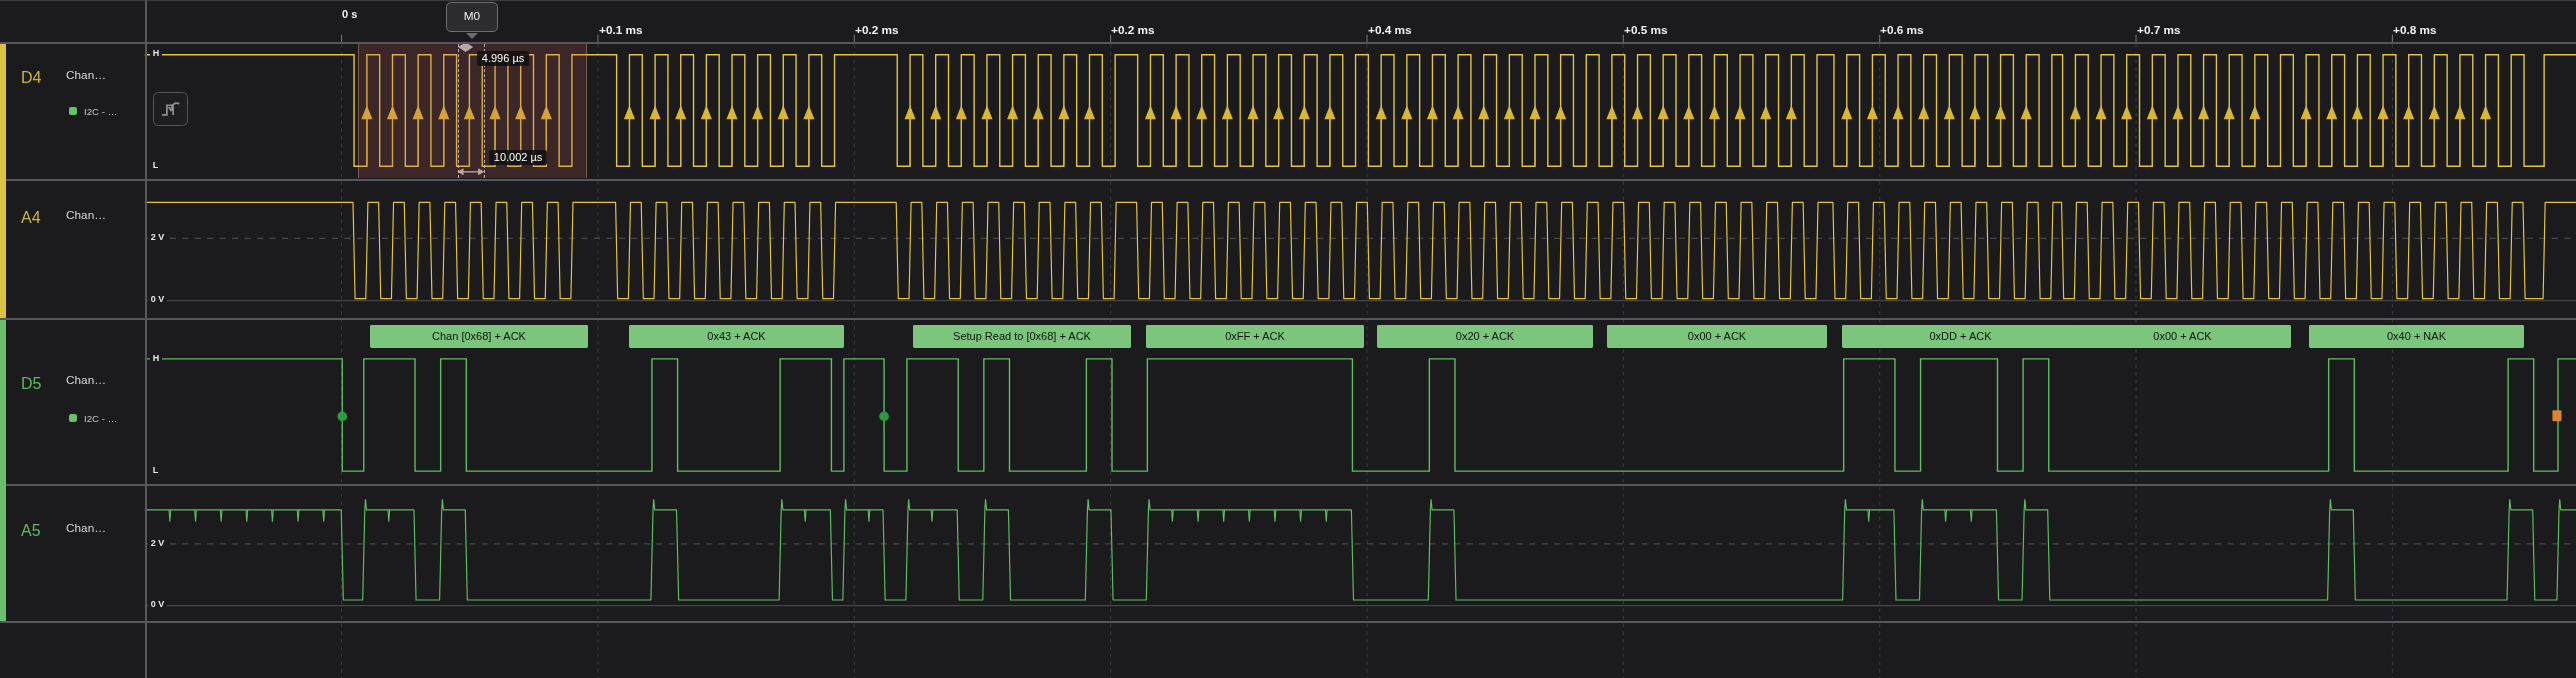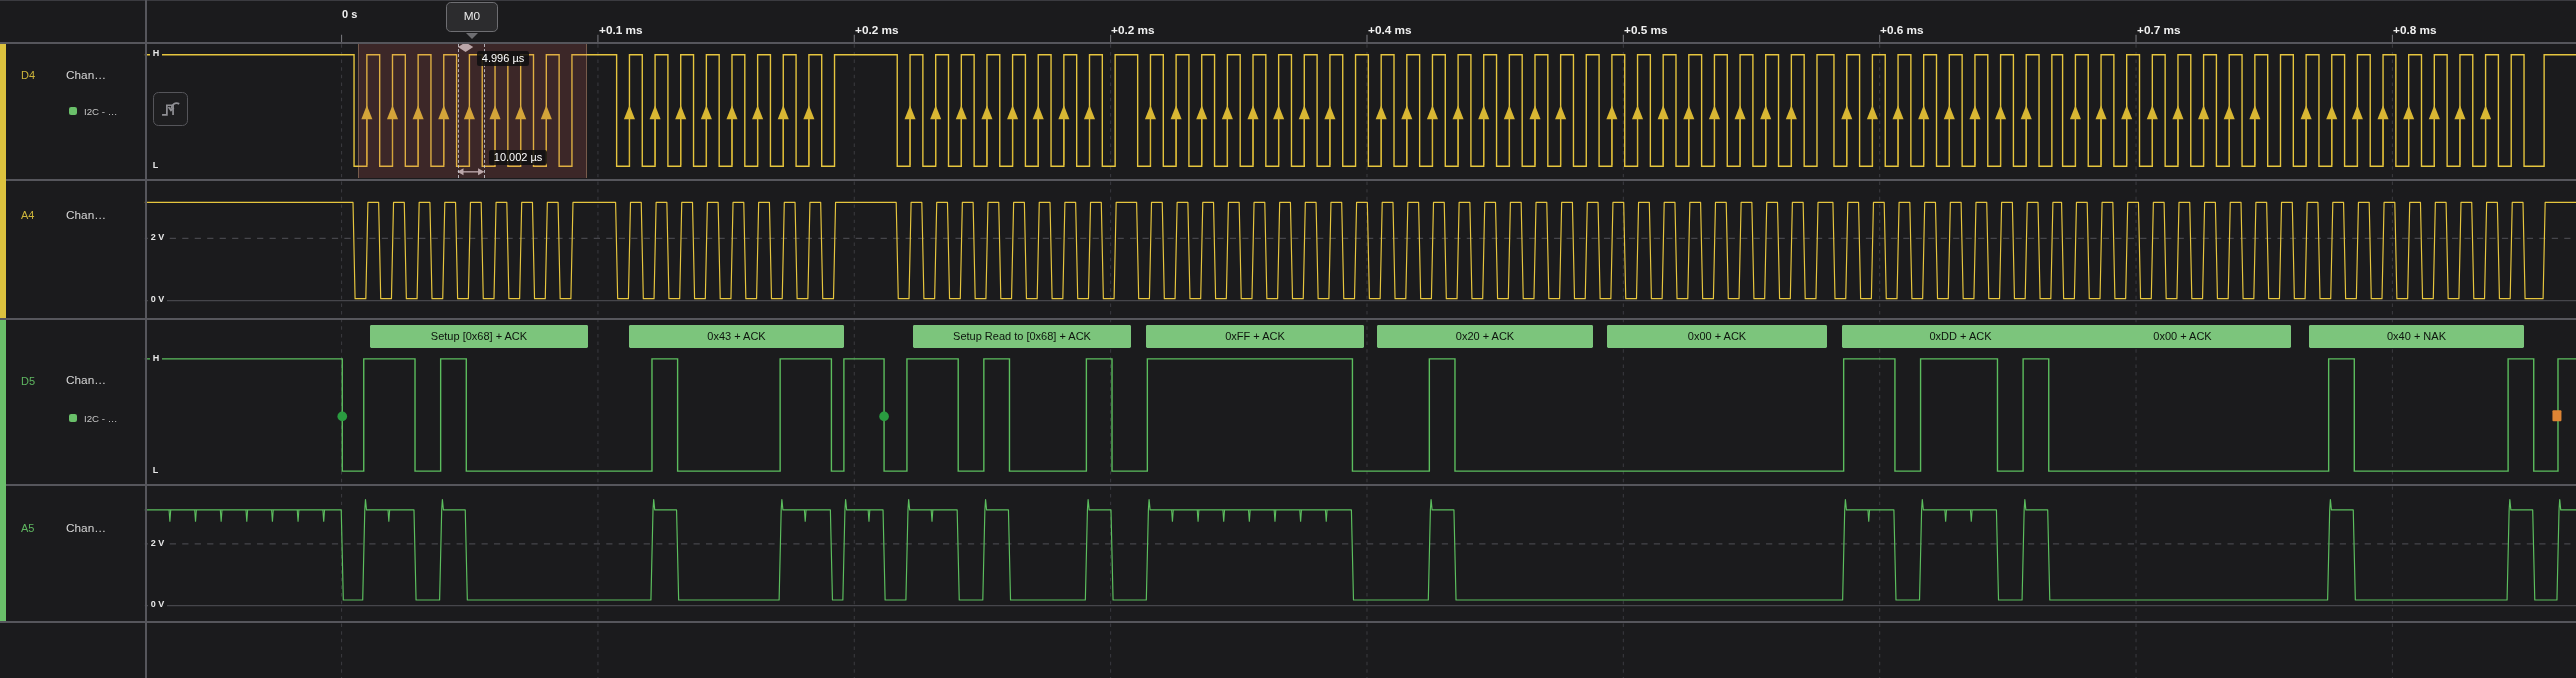--- a/index.html
+++ b/index.html
@@ -6,21 +6,21 @@
   #app{position:relative;width:2576px;height:679px;background:#1b1b1d;overflow:hidden;
        font-family:"Liberation Sans",sans-serif;-webkit-font-smoothing:antialiased;}
   .topline{position:absolute;left:0;top:0;width:2576px;height:1.4px;background:#3b3b40;}
   .hdiv{position:absolute;left:0;width:2576px;height:2.1px;background:#56565c;z-index:6;}
   .vdiv{position:absolute;top:0;width:2.1px;height:679px;background:#56565c;z-index:6;}
   .strip{position:absolute;left:0;width:6.2px;z-index:7;}
   
   .ruler-label{position:absolute;color:#f0f0f0;font-weight:bold;font-size:11.8px;white-space:nowrap;z-index:5;}
   .ruler-label.zero{font-size:11px;}
   
-  .ch-id{position:absolute;font-size:11px;z-index:8;}
+  .ch-id{position:absolute;font-size:16px;z-index:8;}
   .ch-name{position:absolute;font-size:11.8px;color:#d6d6d6;z-index:8;}
   .an-bullet{position:absolute;width:8.3px;height:8.3px;border-radius:2.1px;background:#6ac06a;z-index:8;}
   .an-label{position:absolute;font-size:9.7px;color:#c6c6c6;z-index:8;}
   
   .chip{position:absolute;background:#1b1b1d;color:#e8e8e8;font-size:9px;font-weight:bold;
         padding:0.7px 2.8px;line-height:9.7px;z-index:5;}
   
   .bubble{position:absolute;top:325px;height:23px;background:#7cc57c;border-radius:1.4px;
           color:#0d140d;font-size:11px;text-align:center;line-height:23px;white-space:nowrap;
           overflow:hidden;z-index:4;}
@@ -316,21 +316,21 @@
   <div class="chip" style="left:150px;top:48px">H</div>
   <div class="chip" style="left:150px;top:160px">L</div>
   <div class="chip" style="left:148px;top:232px">2 V</div>
   <div class="chip" style="left:148px;top:294px">0 V</div>
   <div class="chip" style="left:150px;top:353px">H</div>
   <div class="chip" style="left:150px;top:465px">L</div>
   <div class="chip" style="left:148px;top:538px">2 V</div>
   <div class="chip" style="left:148px;top:599px">0 V</div>
 
   <div id="bubbles">
-      <div class="bubble" style="left: 370px; width: 218px;">Setup [0x68] + ACK</div>
+      <div class="bubble" style="left: 370px; width: 218px;">Chan [0x68] + ACK</div>
       <div class="bubble" style="left: 629px; width: 215px;">0x43 + ACK</div>
       <div class="bubble" style="left: 913px; width: 218px;">Setup Read to [0x68] + ACK</div>
       <div class="bubble" style="left: 1146px; width: 218px;">0xFF + ACK</div>
       <div class="bubble" style="left: 1377px; width: 216px;">0x20 + ACK</div>
       <div class="bubble" style="left: 1607px; width: 220px;">0x00 + ACK</div>
       <div class="bubble" style="left: 1842px; width: 237px;">0xDD + ACK</div>
       <div class="bubble" style="left: 2074px; width: 217px;">0x00 + ACK</div>
       <div class="bubble" style="left: 2309px; width: 215px;">0x40 + NAK</div>
     </div>
 

